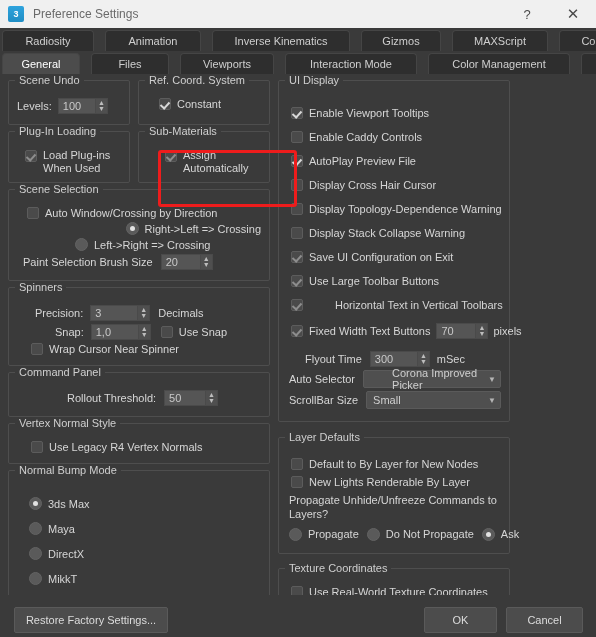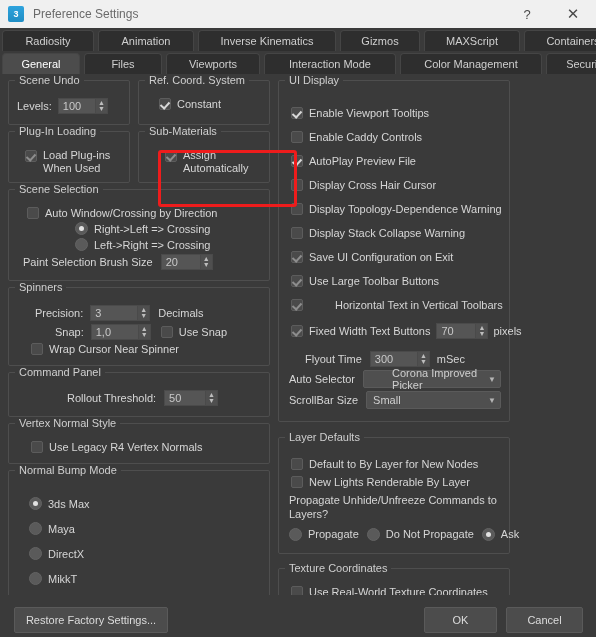--- a/index.html
+++ b/index.html
@@ -23,21 +23,21 @@
     color:#fff;font-size:9px;font-weight:bold;line-height:1;
   }
   .app-icon i{font-style:normal;font-size:9px;}
   .title-text{margin-left:9px;color:#6a6a6a;font-size:12px;}
   .tb-btns{position:absolute;right:0;top:0;height:28px;display:flex;}
   .tb-btn{width:46px;height:28px;display:flex;align-items:center;justify-content:center;
           color:#4a4a4a;font-size:13px;}
   .tb-btn.close{font-size:15px;}
   
   .tabstrip{background:#3a3a3a;padding:2px 2px 0 2px;}
-  .tabrow{display:flex;gap:4px;}
+  .tabrow{display:flex;gap:11px;}
   .tabrow+.tabrow{margin-top:2px;}
   .tab{
     background:#2e2e2e;color:#cfcfcf;font-size:11px;
     height:20px;line-height:20px;text-align:center;
     border-radius:4px 4px 0 0;border:1px solid #454545;border-bottom:none;
     flex:1 1 auto;white-space:nowrap;padding:0 4px;
   }
   .tab.active{background:#4c4c4c;color:#ffffff;}
   
   .content{
@@ -192,21 +192,21 @@
           </div>
         </div>
       </div>
 
       <div class="group">
         <div class="legend">Scene Selection</div>
         <div class="row" style="padding-left:10px;">
           <span class="cb"></span>
           <span class="lbl">Auto Window/Crossing by Direction</span>
         </div>
-        <div class="row" style="padding-left:58px;">
+        <div class="row" style="padding-left:58px;justify-content:flex-end;">
           <span class="rb on"></span>
           <span class="lbl">Right-&gt;Left =&gt; Crossing</span>
         </div>
         <div class="row" style="padding-left:58px;">
           <span class="rb"></span>
           <span class="lbl">Left-&gt;Right =&gt; Crossing</span>
         </div>
         <div class="row" style="padding-left:6px;">
           <span class="lbl" style="margin-right:8px;">Paint Selection Brush Size</span>
           <span class="spin">

